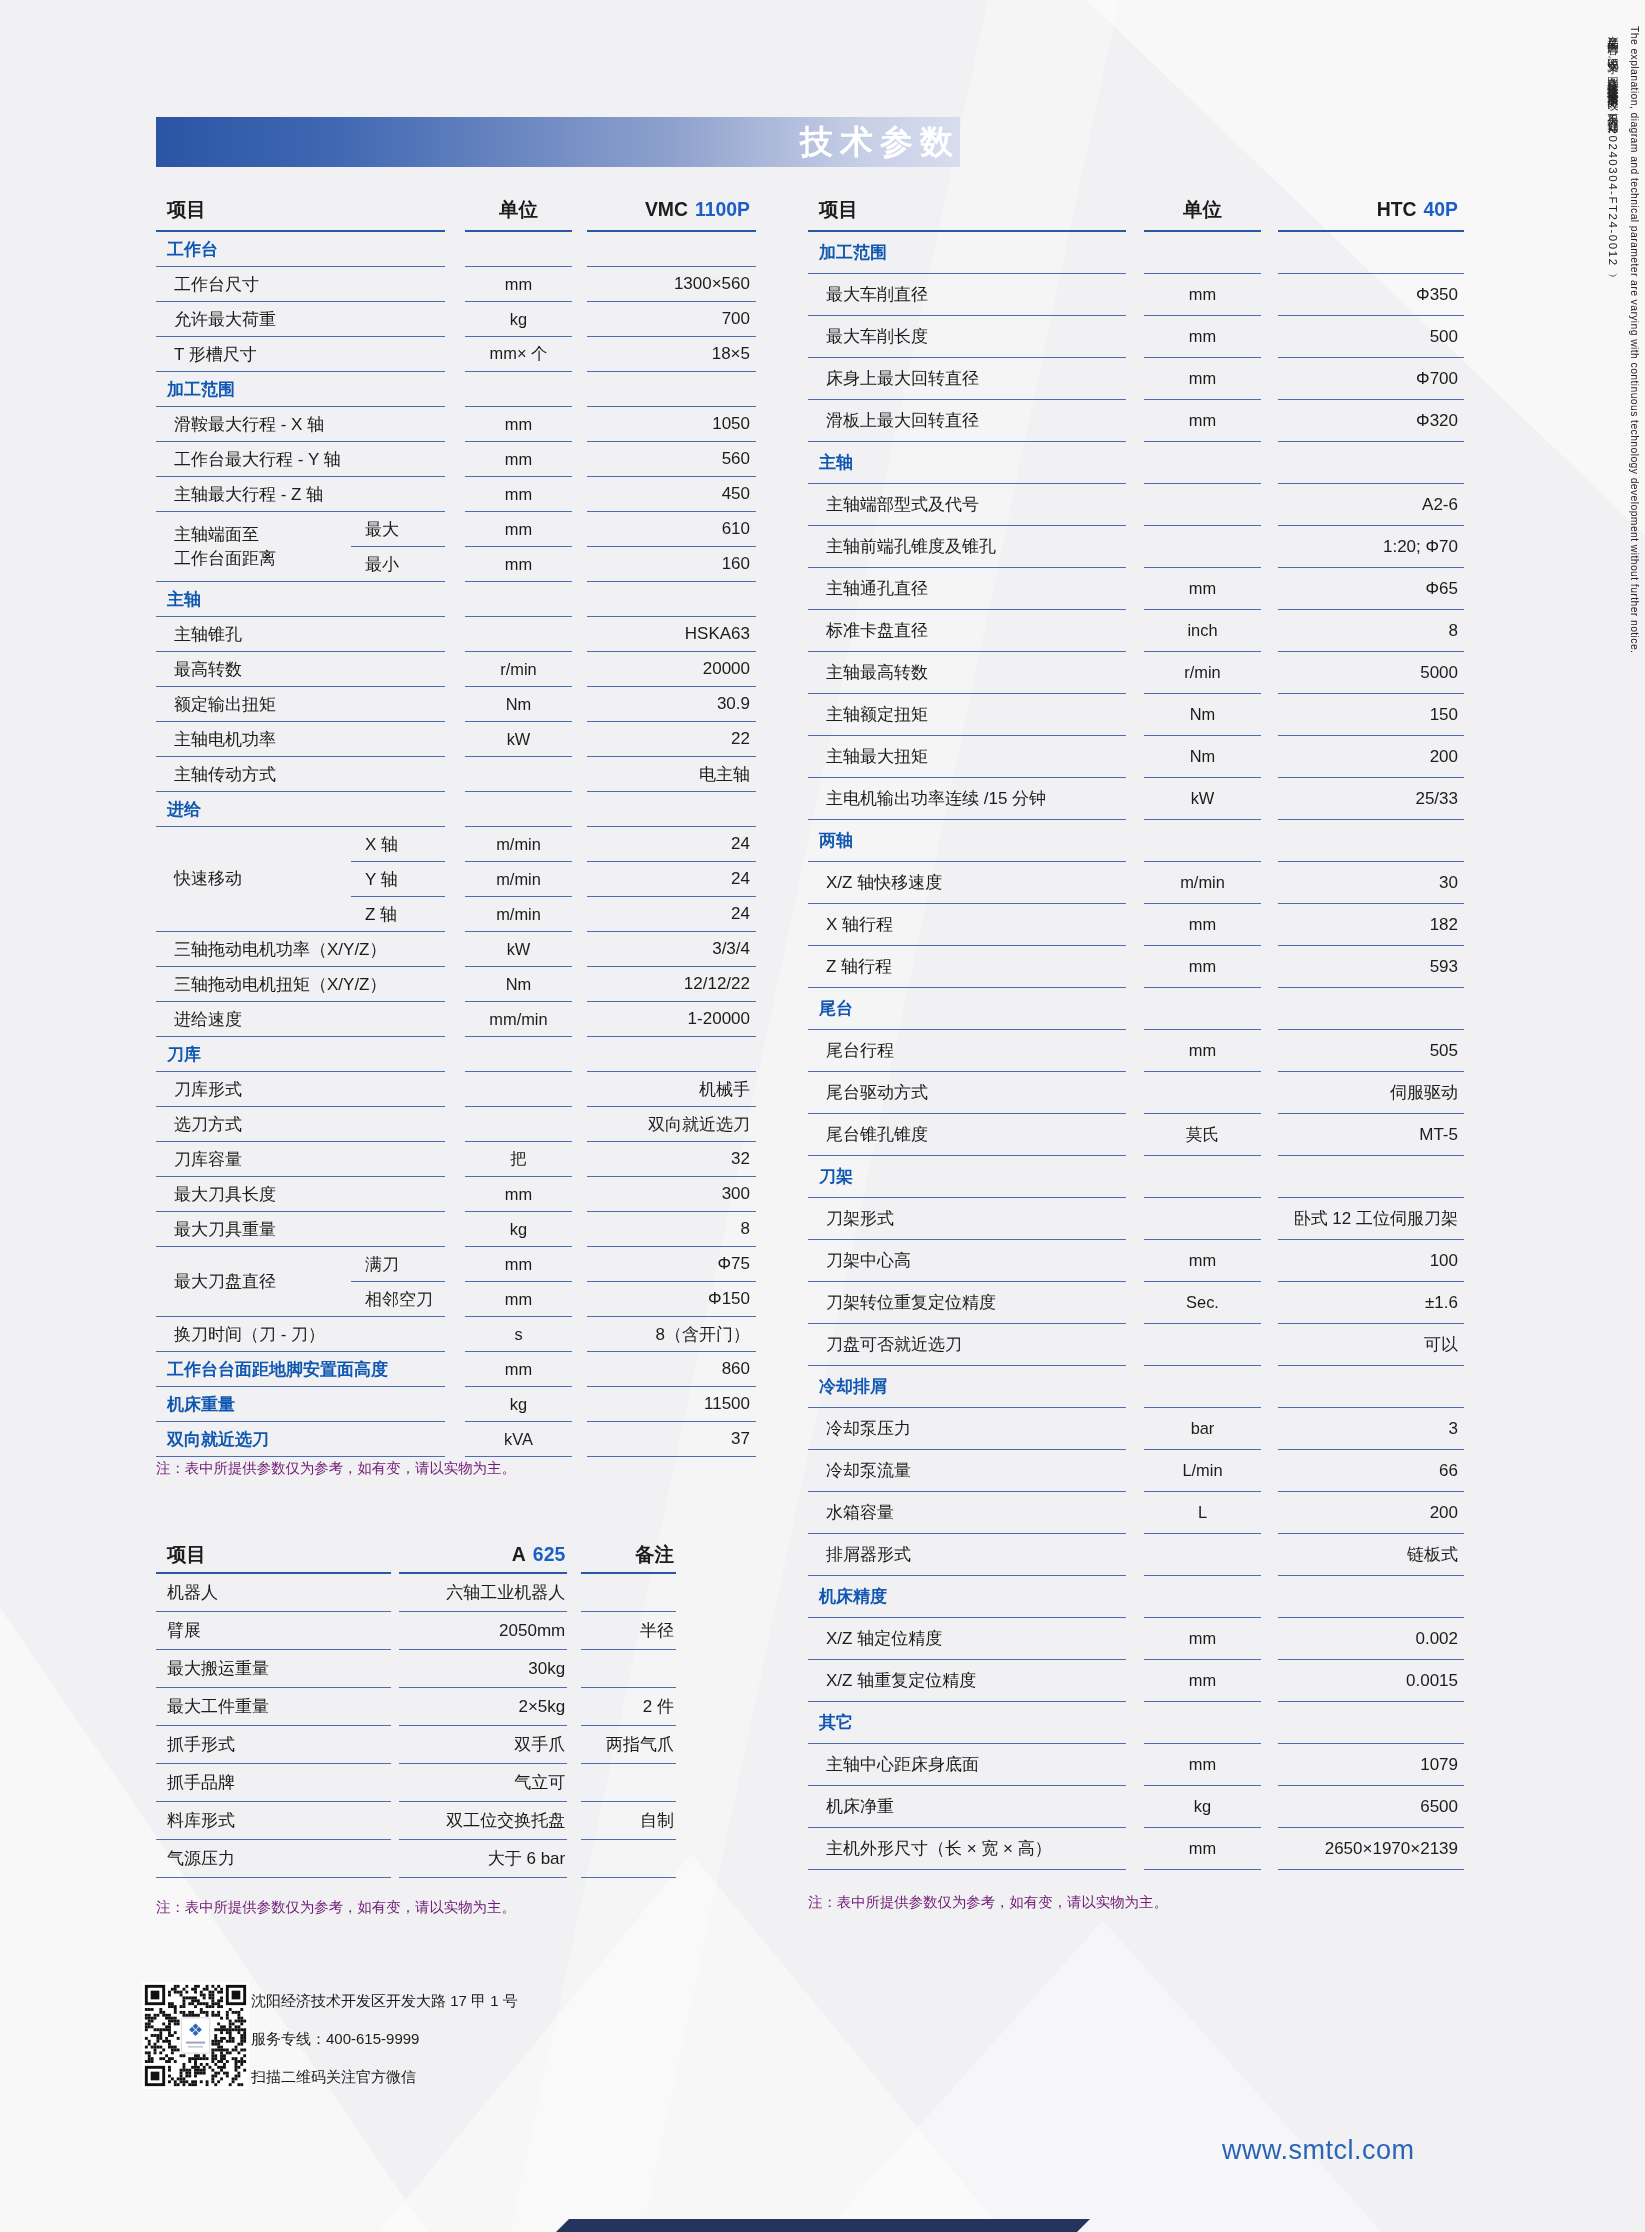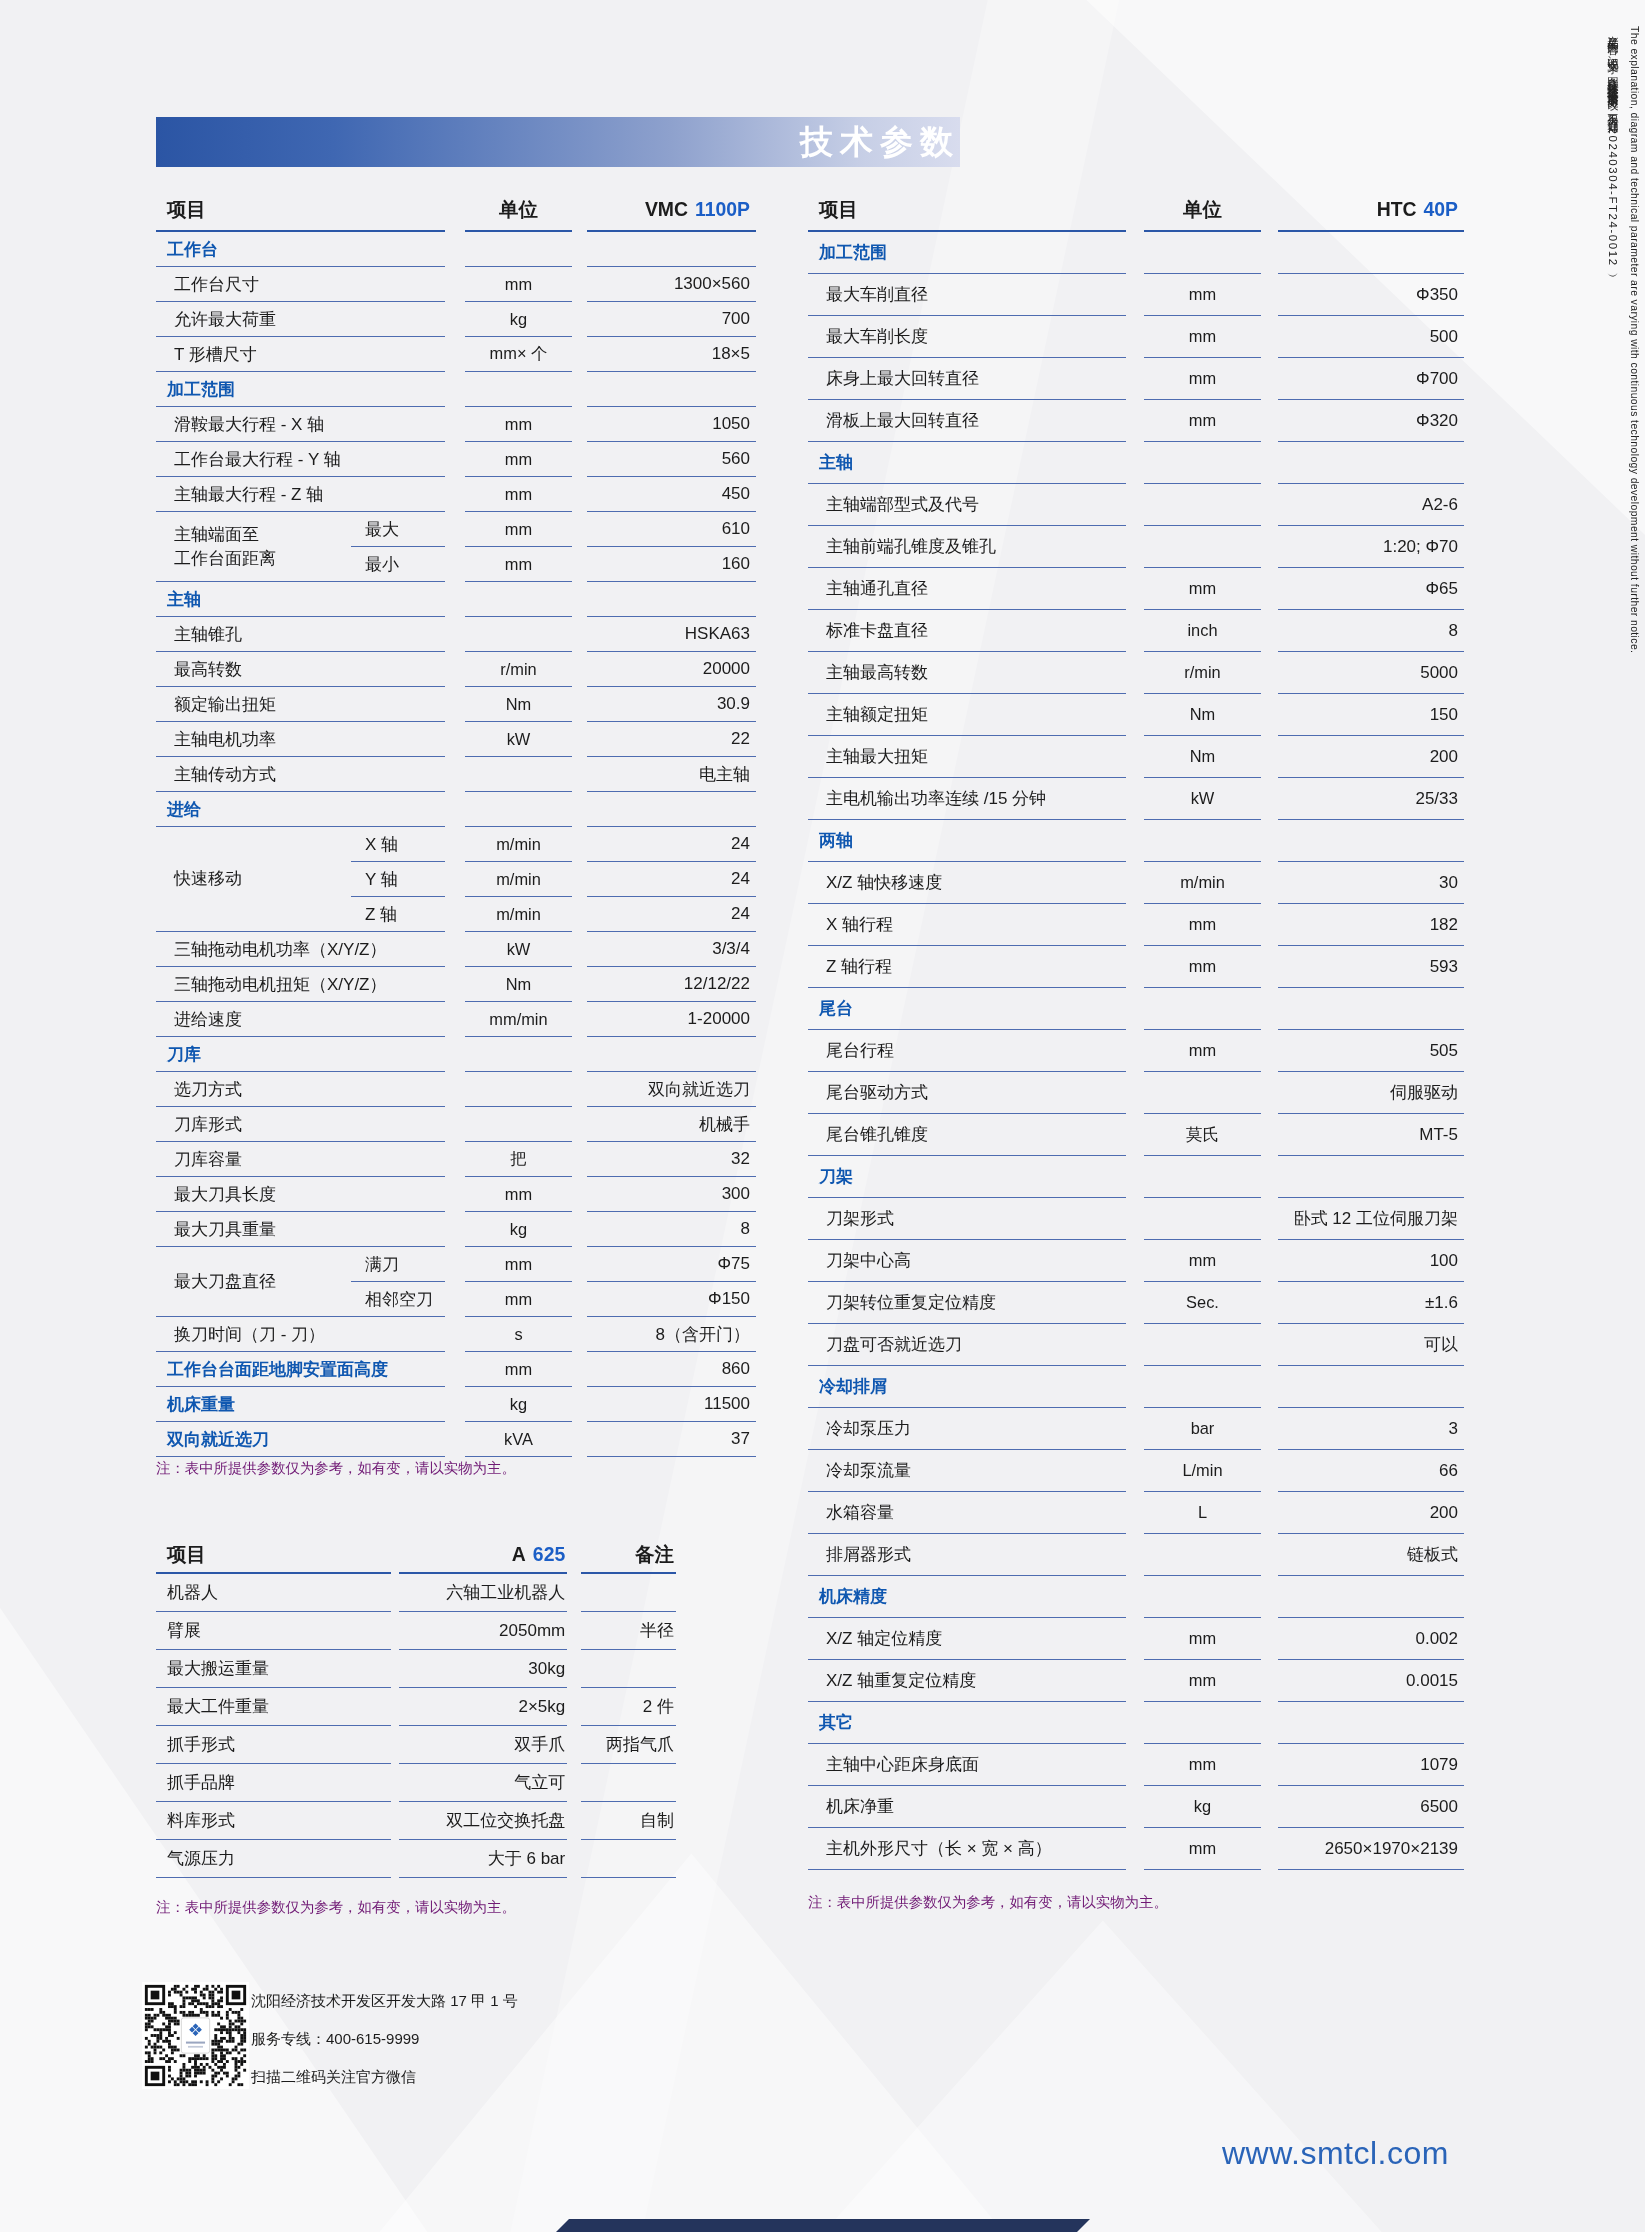--- a/index.html
+++ b/index.html
@@ -47,21 +47,21 @@
   .model .ms{color:#1b5ec6;margin-left:7px;}
 
   .note{position:absolute;z-index:2;font-size:14.4px;color:#701a75;}
   #note-left {left:156px;top:1459px;}
   #note-right{left:808px;top:1893px;}
   #note-robot{left:156px;top:1898px;}
 
   .qr{position:absolute;left:142px;top:1982px;width:107px;height:107px;z-index:2;}
   .addr{position:absolute;left:251px;top:1992px;z-index:2;font-size:15px;display:flex;flex-direction:column;gap:19px;}
 
-  .website{position:absolute;left:1222px;top:2135px;z-index:2;font-size:32px;color:#2a64b8;letter-spacing:0.5px;}
+  .website{position:absolute;left:1222px;top:2135px;z-index:2;font-size:27px;color:#2a64b8;letter-spacing:0.5px;}
 
   .side-text{position:absolute;top:26px;right:6px;height:697px;z-index:2;color:#222;
      writing-mode:vertical-rl;text-orientation:mixed;}
   .side-en{display:block;font-size:10.4px;letter-spacing:0.4px;}
   .side-zh{display:block;font-size:11.4px;letter-spacing:1.6px;margin-right:9px;}
 
   .bottom-bar{position:absolute;left:555px;top:2219px;width:535px;height:14px;z-index:2;
      background:#24345c;clip-path:polygon(14px 0,535px 0,521px 14px,0 14px);}
 </style>
 </head>
@@ -262,32 +262,32 @@
         <div class="cell c-val">1-20000</div>
       </div>
       <div class="row">
         <div class="cell c-item sec">刀库</div>
         <div class="gap g1"></div>
         <div class="cell c-unit"></div>
         <div class="gap g2"></div>
         <div class="cell c-val"></div>
       </div>
       <div class="row">
+        <div class="cell c-item">刀库形式</div>
+        <div class="gap g1"></div>
+        <div class="cell c-unit"></div>
+        <div class="gap g2"></div>
+        <div class="cell c-val">机械手</div>
+      </div>
+      <div class="row">
         <div class="cell c-item">选刀方式</div>
         <div class="gap g1"></div>
         <div class="cell c-unit"></div>
         <div class="gap g2"></div>
         <div class="cell c-val">双向就近选刀</div>
-      </div>
-      <div class="row">
-        <div class="cell c-item">刀库形式</div>
-        <div class="gap g1"></div>
-        <div class="cell c-unit"></div>
-        <div class="gap g2"></div>
-        <div class="cell c-val">机械手</div>
       </div>
       <div class="row">
         <div class="cell c-item">刀库容量</div>
         <div class="gap g1"></div>
         <div class="cell c-unit">把</div>
         <div class="gap g2"></div>
         <div class="cell c-val">32</div>
       </div>
       <div class="row">
         <div class="cell c-item">最大刀具长度</div>

